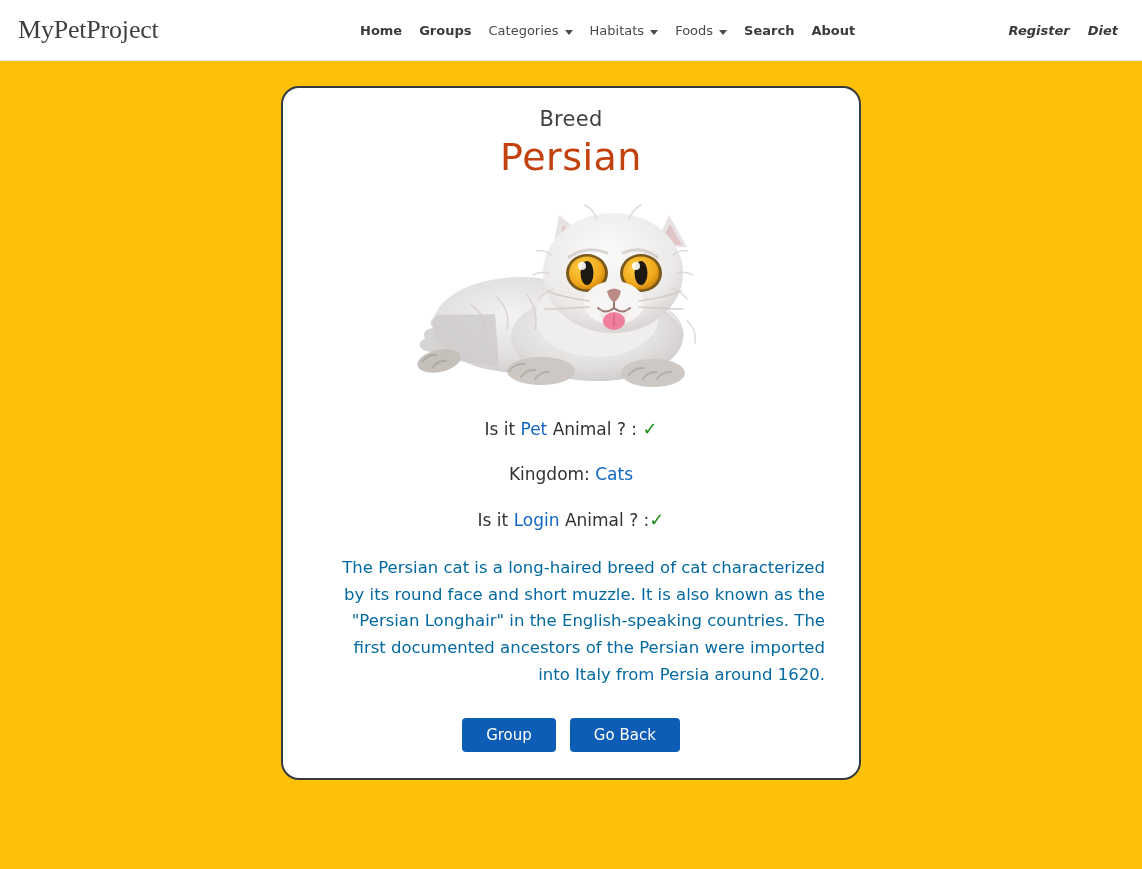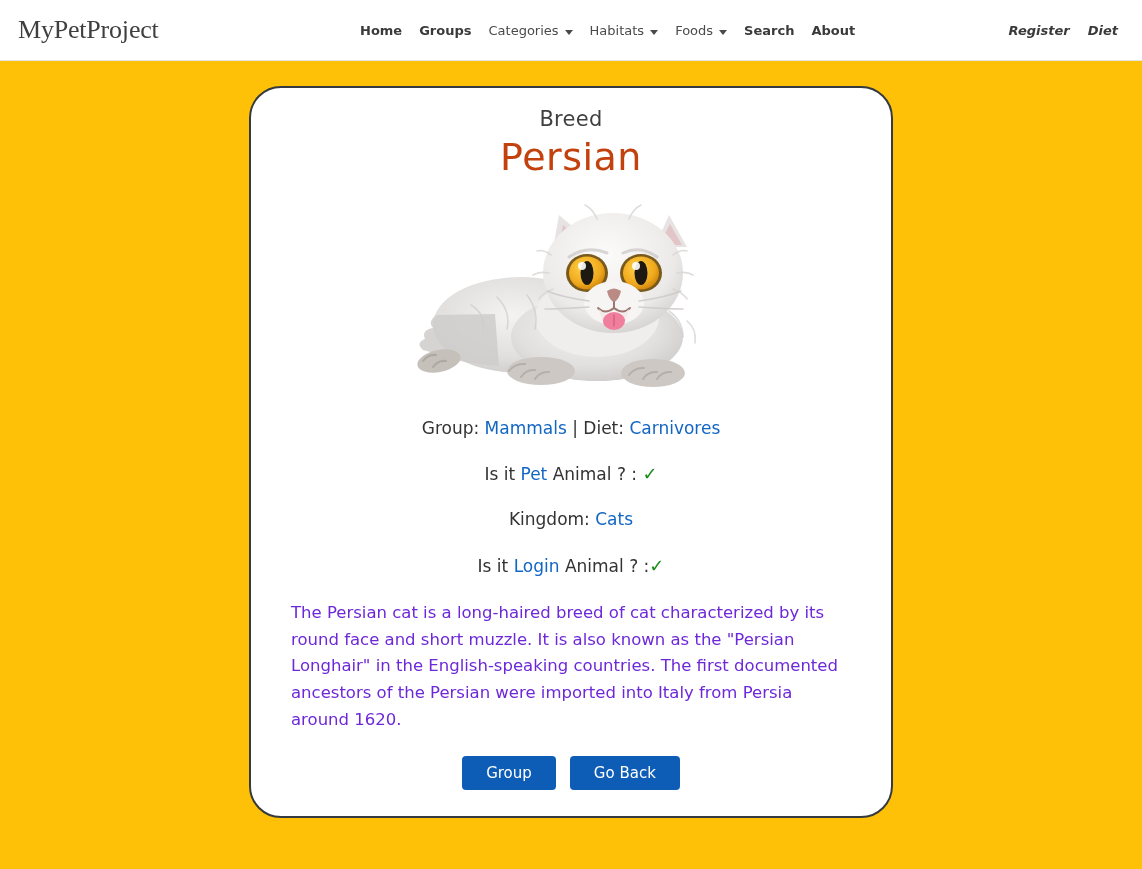--- a/index.html
+++ b/index.html
@@ -79,25 +79,25 @@
 
   
   .page {
     height: 808px;
     background: #ffc107;
     padding-top: 25px;
   }
 
   
   .card {
-    width: 644px;
+    width: 580px;
     margin: 0 auto;
     background: #ffffff;
     border: 2px solid #343a40;
-    border-radius: 32px;
+    border-radius: 18px;
     padding: 14px 34px 26px;
     text-align: center;
   }
   .card-subtitle {
     font-size: 21px;
     color: #3f3f3f;
     margin: 5px 0 4px;
     font-weight: 400;
     letter-spacing: 0.3px;
   }
@@ -133,25 +133,25 @@
   .check {
     color: #1a8a1a;
     font-weight: bold;
     font-size: 18px;
   }
   .sep { color: #333; }
 
   
   .description {
     font-size: 16.5px;
-    color: #6d28d9;
+    color: #0369a1;
     line-height: 1.62;
-    margin: 12px auto 22px;
+    margin: 12px auto 30px;
     max-width: 560px;
-    text-align: left;
+    text-align: right;
   }
 
   
   .btn-row {
     display: flex;
     justify-content: center;
     gap: 14px;
     margin-top: 4px;
   }
   .btn {
@@ -302,27 +302,20 @@
         <g stroke="#cfcccb" stroke-width="1.6" fill="none" opacity="0.7" stroke-linecap="round">
           <path d="M70 120 q16 10 12 28"></path>
           <path d="M96 112 q14 14 10 32"></path>
           <path d="M126 110 q12 16 8 34"></path>
           <path d="M268 126 q14 10 14 26"></path>
           <path d="M286 136 q10 8 8 22"></path>
         </g>
       </svg>
     </div>
 
-    <p class="info-line">
-      <span>Group:</span>
-      <a class="link">Mammals</a>
-      <span class="sep">|</span>
-      <span>Diet:</span>
-      <a class="link">Carnivores</a>
-    </p>
 
     <p class="info-line">
       <span>Is it</span>
       <a class="link">Pet</a>
       <span>Animal ? :</span>
       <span class="check">✓</span>
     </p>
 
     <p class="info-line">
       <span>Kingdom:</span>

